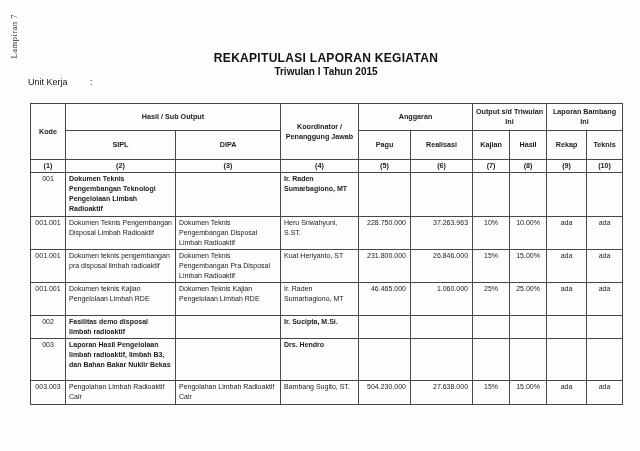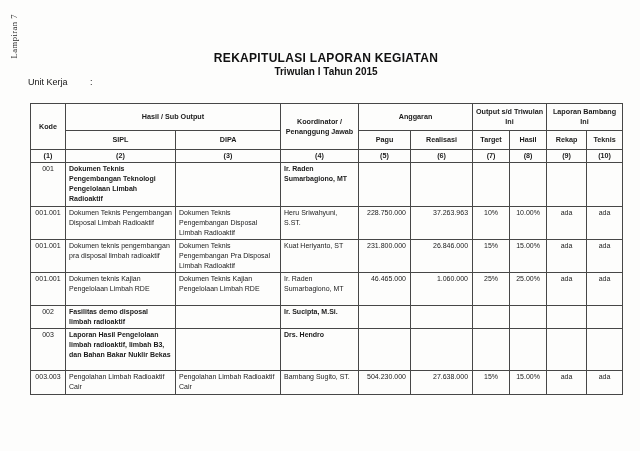--- a/index.html
+++ b/index.html
@@ -40,21 +40,21 @@
     vertical-align:top;
     overflow:hidden;
     background:transparent;
   }
   .report-table thead th{
     text-align:center; vertical-align:middle;
     font-weight:bold; font-size:7.2px; padding:1px 1px;
   }
   .colnum-row th{ font-weight:normal; font-size:6.8px; height:11px; padding:0; }
   .hdr-top{ height:27px; }
-  .hdr-sub{ height:19px; }
+  .hdr-sub{ height:29px; }
   td.kode{ text-align:center; }
   td.num{ text-align:right; padding-right:4px; }
   td.ctr{ text-align:center; }
   tr.group td.cell-sipl, tr.group td.cell-koordinator{ font-weight:bold; }
   tbody tr:nth-child(1) td{ height:44px; }
   tbody tr:nth-child(2) td{ height:33px; }
   tbody tr:nth-child(3) td{ height:33px; }
   tbody tr:nth-child(4) td{ height:33px; }
   tbody tr:nth-child(5) td{ height:23px; }
   tbody tr:nth-child(6) td{ height:42px; }
@@ -95,21 +95,21 @@
       <th rowspan="2">Koordinator / Penanggung Jawab</th>
       <th colspan="2">Anggaran</th>
       <th colspan="2">Output s/d Triwulan Ini</th>
       <th colspan="2">Laporan Bambang Ini</th>
     </tr>
     <tr class="hdr-sub">
       <th>SIPL</th>
       <th>DIPA</th>
       <th>Pagu</th>
       <th>Realisasi</th>
-      <th>Target</th>
+      <th>Kajian</th>
       <th>Hasil</th>
       <th>Rekap</th>
       <th>Teknis</th>
     </tr>
     <tr class="colnum-row">
       <th>(1)</th>
       <th>(2)</th>
       <th>(3)</th>
       <th>(4)</th>
       <th>(5)</th>

